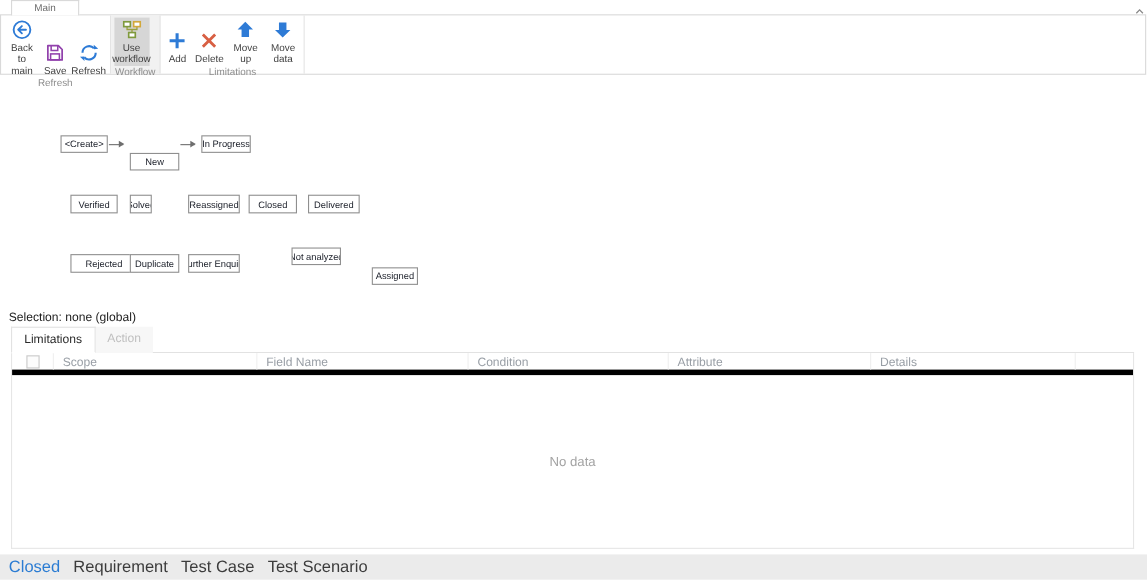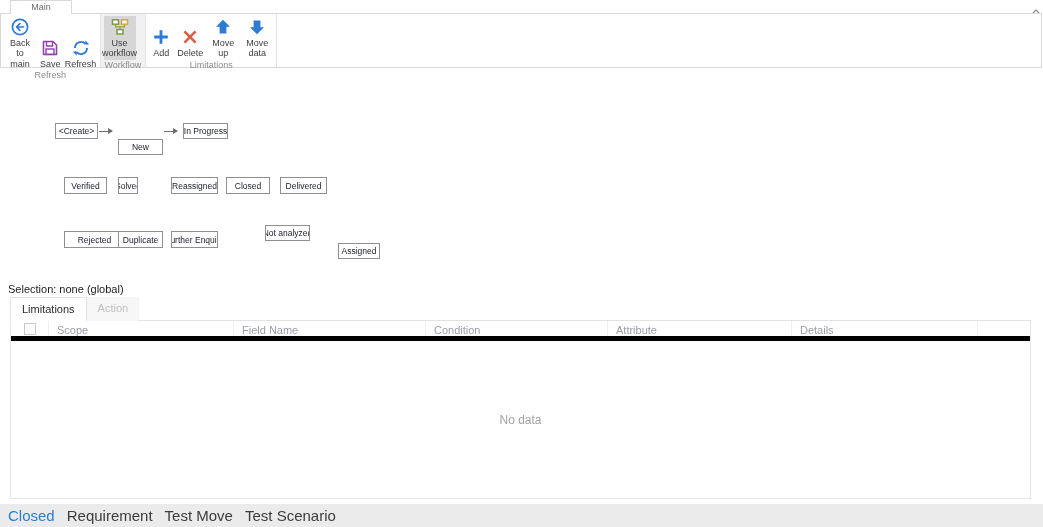--- a/index.html
+++ b/index.html
@@ -223,15 +223,15 @@
       </div>
     <div class="tbody">
       <span class="nodata">No data</span>
     </div>
   </div>
 </div>
 
 <div class="footer" id="footer-bar">
     <span class="foot-item active">Closed</span>
     <span class="foot-item">Requirement</span>
-    <span class="foot-item">Test Move</span>
+    <span class="foot-item">Test Case</span>
     <span class="foot-item">Test Scenario</span>
   </div>
 
 </body></html>

